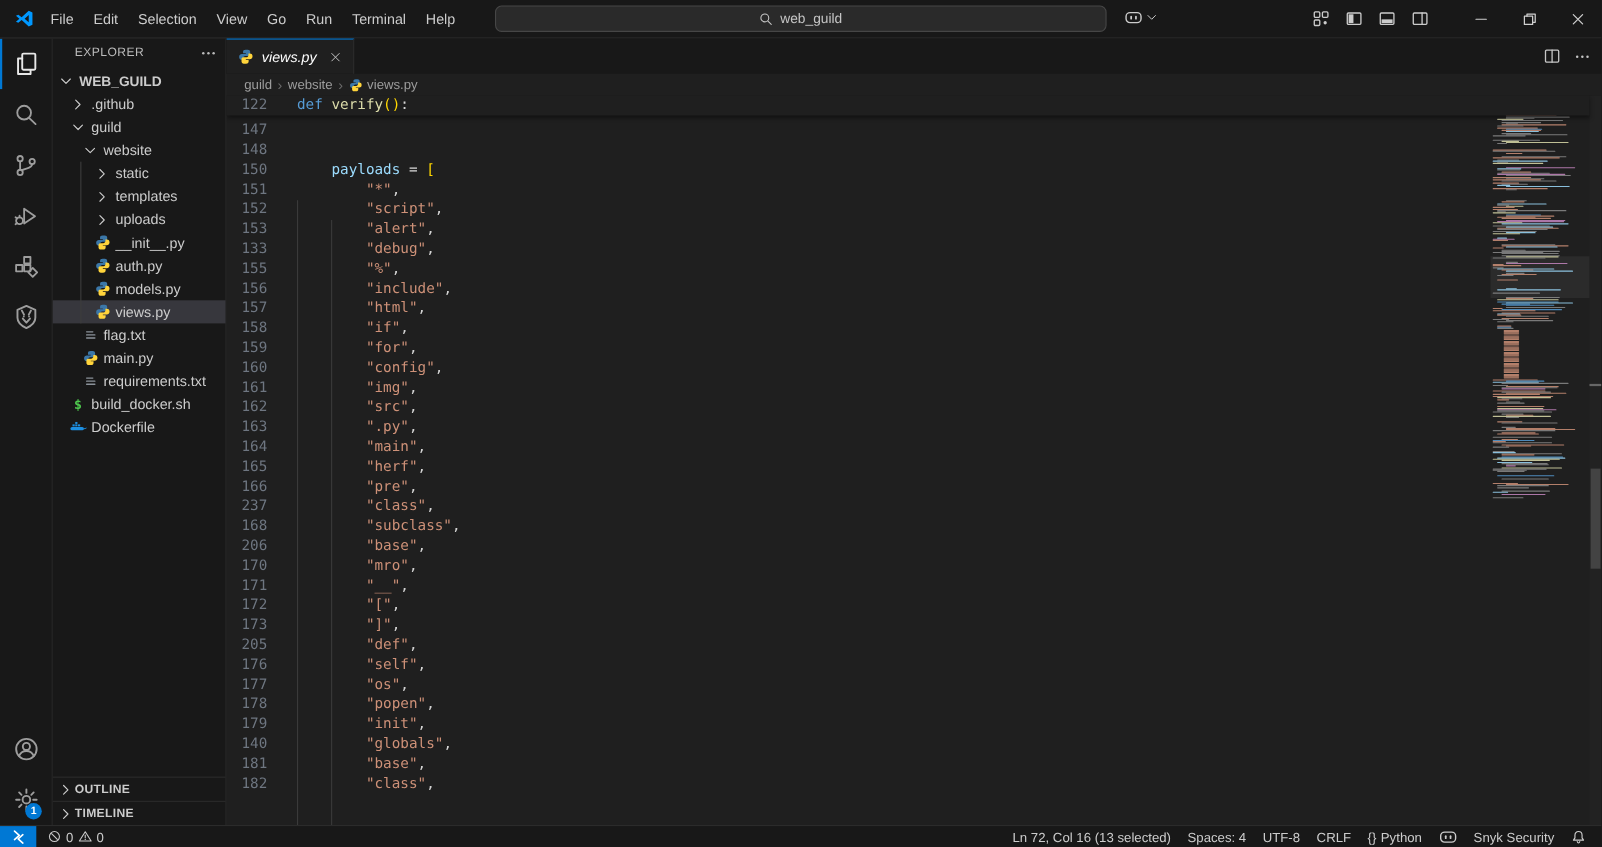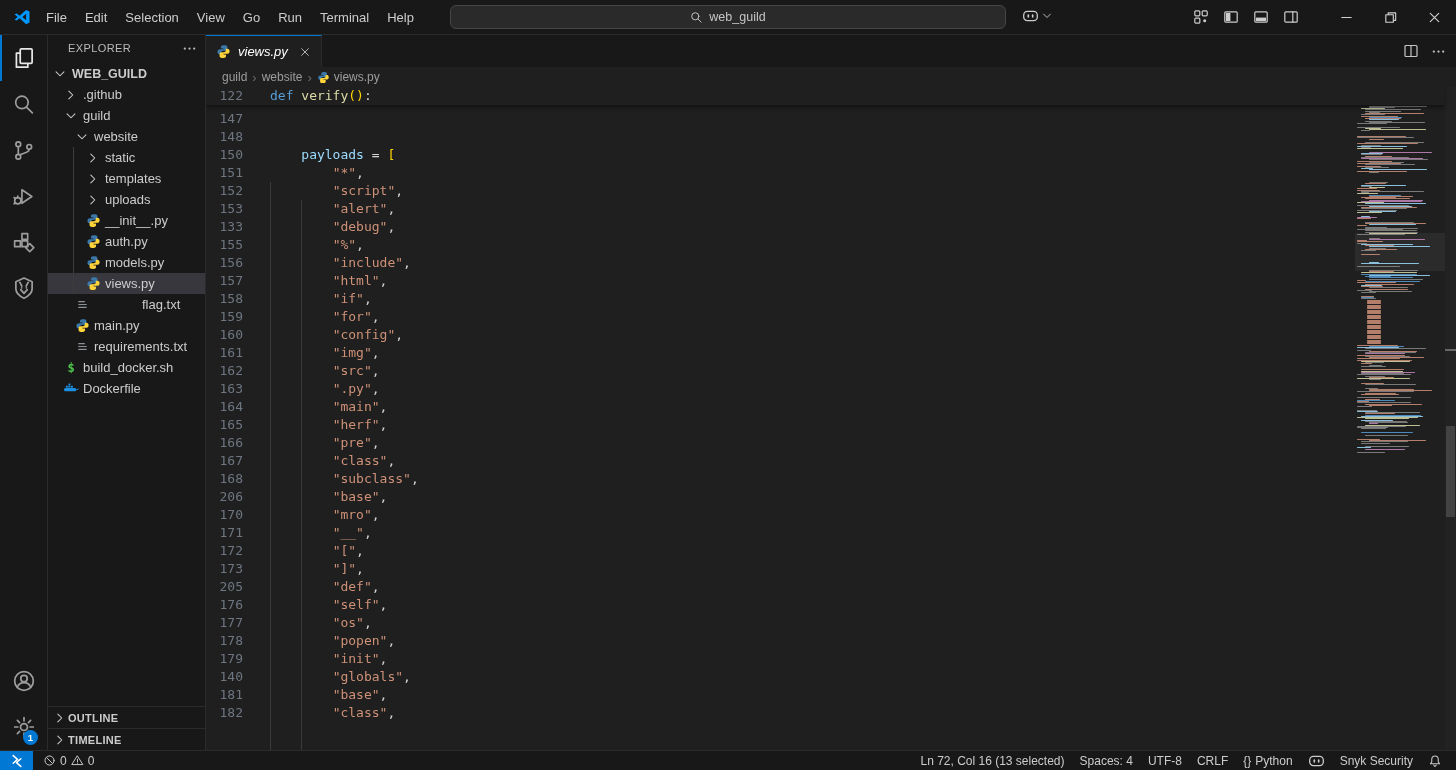--- a/index.html
+++ b/index.html
@@ -356,21 +356,21 @@
         </div>
         <div class="tree-row selected" style="padding-left: 37px;">
           <span class="ficon">
             <svg width="15" height="15" viewBox="0 0 16 16">
               <path fill="#3b77a8" d="M7.9 1.2c-2 0-2.6.9-2.6 2v1.6h2.7v.7H4.2c-1.4 0-2.7.8-2.7 2.8S2.8 11 4.2 11h1.3V9.4c0-1.2 1-2.1 2.1-2.1h3c.9 0 1.6-.8 1.6-1.7V3.2c0-1.1-.9-2-2.3-2z"></path>
               <path fill="#ffd43b" d="M8.1 14.8c2 0 2.6-.9 2.6-2v-1.6H8v-.7h3.8c1.4 0 2.7-.8 2.7-2.8S13.2 5 11.8 5h-1.3v1.6c0 1.2-1 2.1-2.1 2.1h-3c-.9 0-1.6.8-1.6 1.7v2.4c0 1.1.9 2 2.3 2z"></path>
             </svg>
           </span>
           <span class="lbl">views.py</span>
         </div>
-        <div class="tree-row" style="padding-left: 26px; gap: 48px;">
+        <div class="tree-row" style="padding-left: 26px;">
           <span class="ficon">
             <svg width="15" height="15" viewBox="0 0 16 16" fill="none" stroke="currentColor" stroke-width="1.2" stroke-linecap="round" stroke-linejoin="round">
               <path d="M4 5h6M4 8h8M4 11h8" stroke="#8a9199" stroke-width="1.3"></path>
             </svg>
           </span>
           <span class="lbl">flag.txt</span>
         </div>
         <div class="tree-row" style="padding-left: 26px;">
           <span class="ficon">
             <svg width="15" height="15" viewBox="0 0 16 16">
@@ -560,21 +560,21 @@
           </div>
           <div class="code-line">
             <span class="ln">165</span>
             <span class="ltext"><span class="tok-pl">        </span><span class="tok-st">"herf"</span><span class="tok-pn">,</span></span>
           </div>
           <div class="code-line">
             <span class="ln">166</span>
             <span class="ltext"><span class="tok-pl">        </span><span class="tok-st">"pre"</span><span class="tok-pn">,</span></span>
           </div>
           <div class="code-line">
-            <span class="ln">167</span>
+            <span class="ln">237</span>
             <span class="ltext"><span class="tok-pl">        </span><span class="tok-st">"class"</span><span class="tok-pn">,</span></span>
           </div>
           <div class="code-line">
             <span class="ln">168</span>
             <span class="ltext"><span class="tok-pl">        </span><span class="tok-st">"subclass"</span><span class="tok-pn">,</span></span>
           </div>
           <div class="code-line">
             <span class="ln">206</span>
             <span class="ltext"><span class="tok-pl">        </span><span class="tok-st">"base"</span><span class="tok-pn">,</span></span>
           </div>

